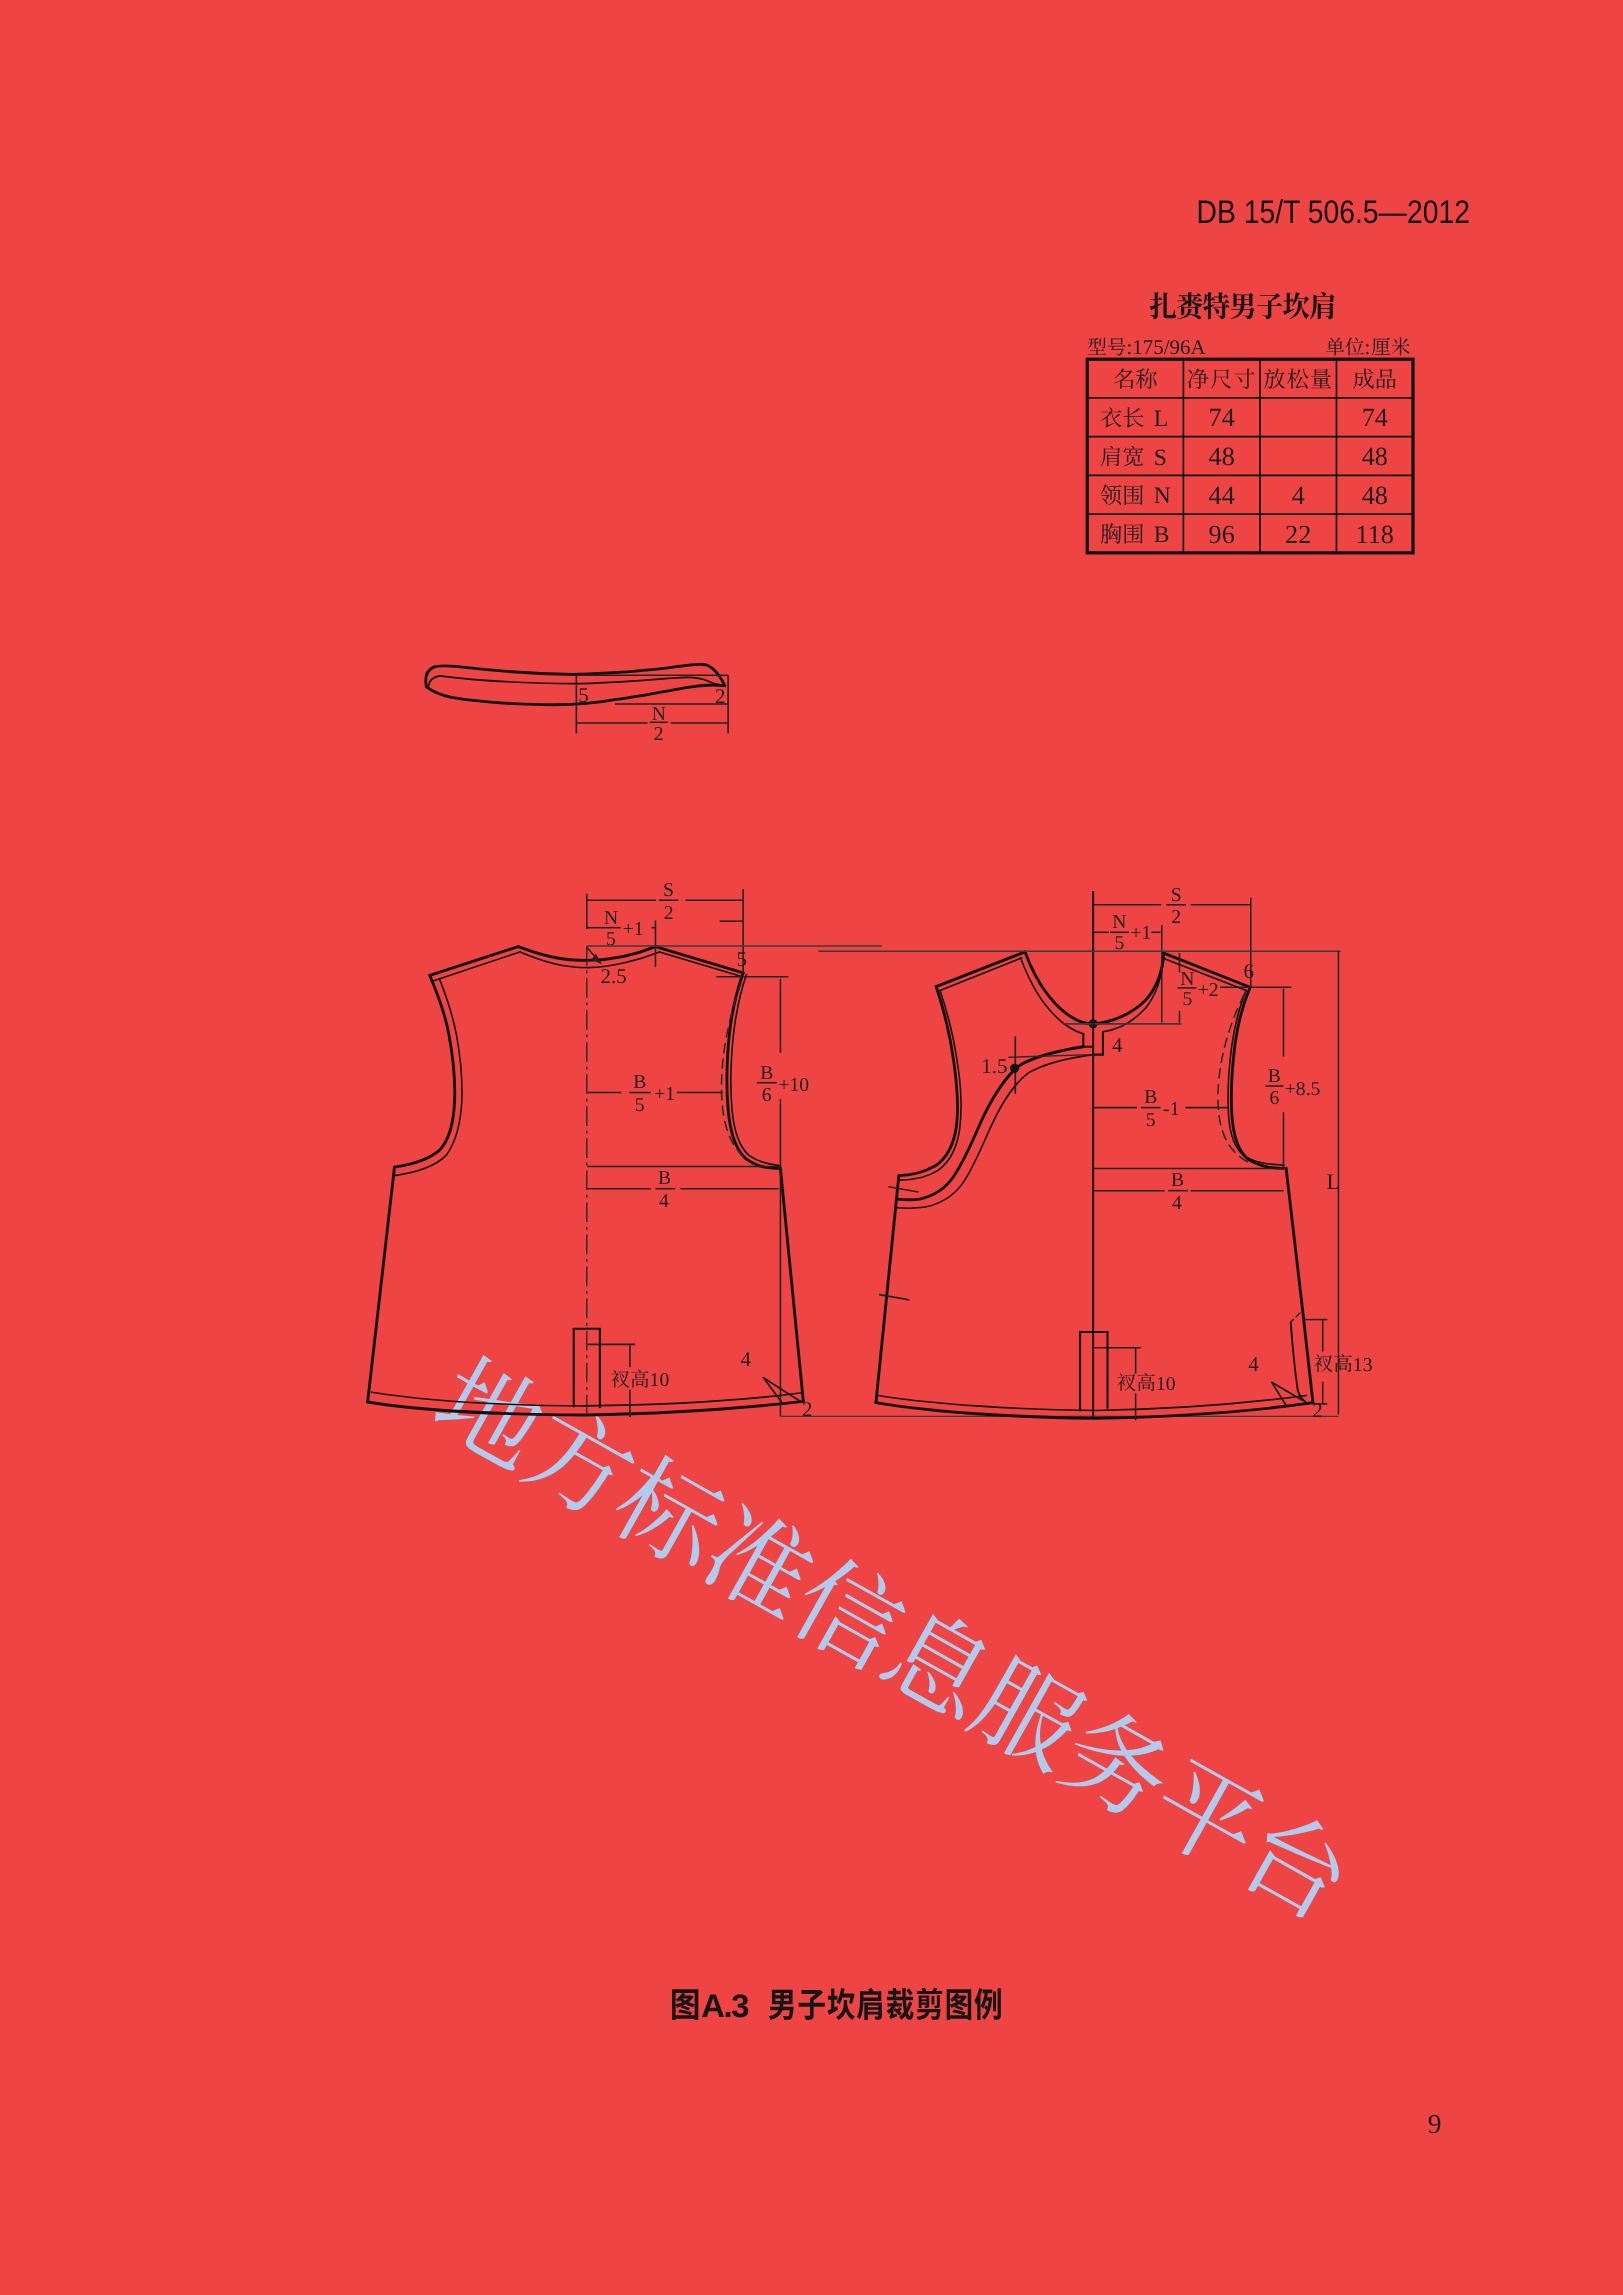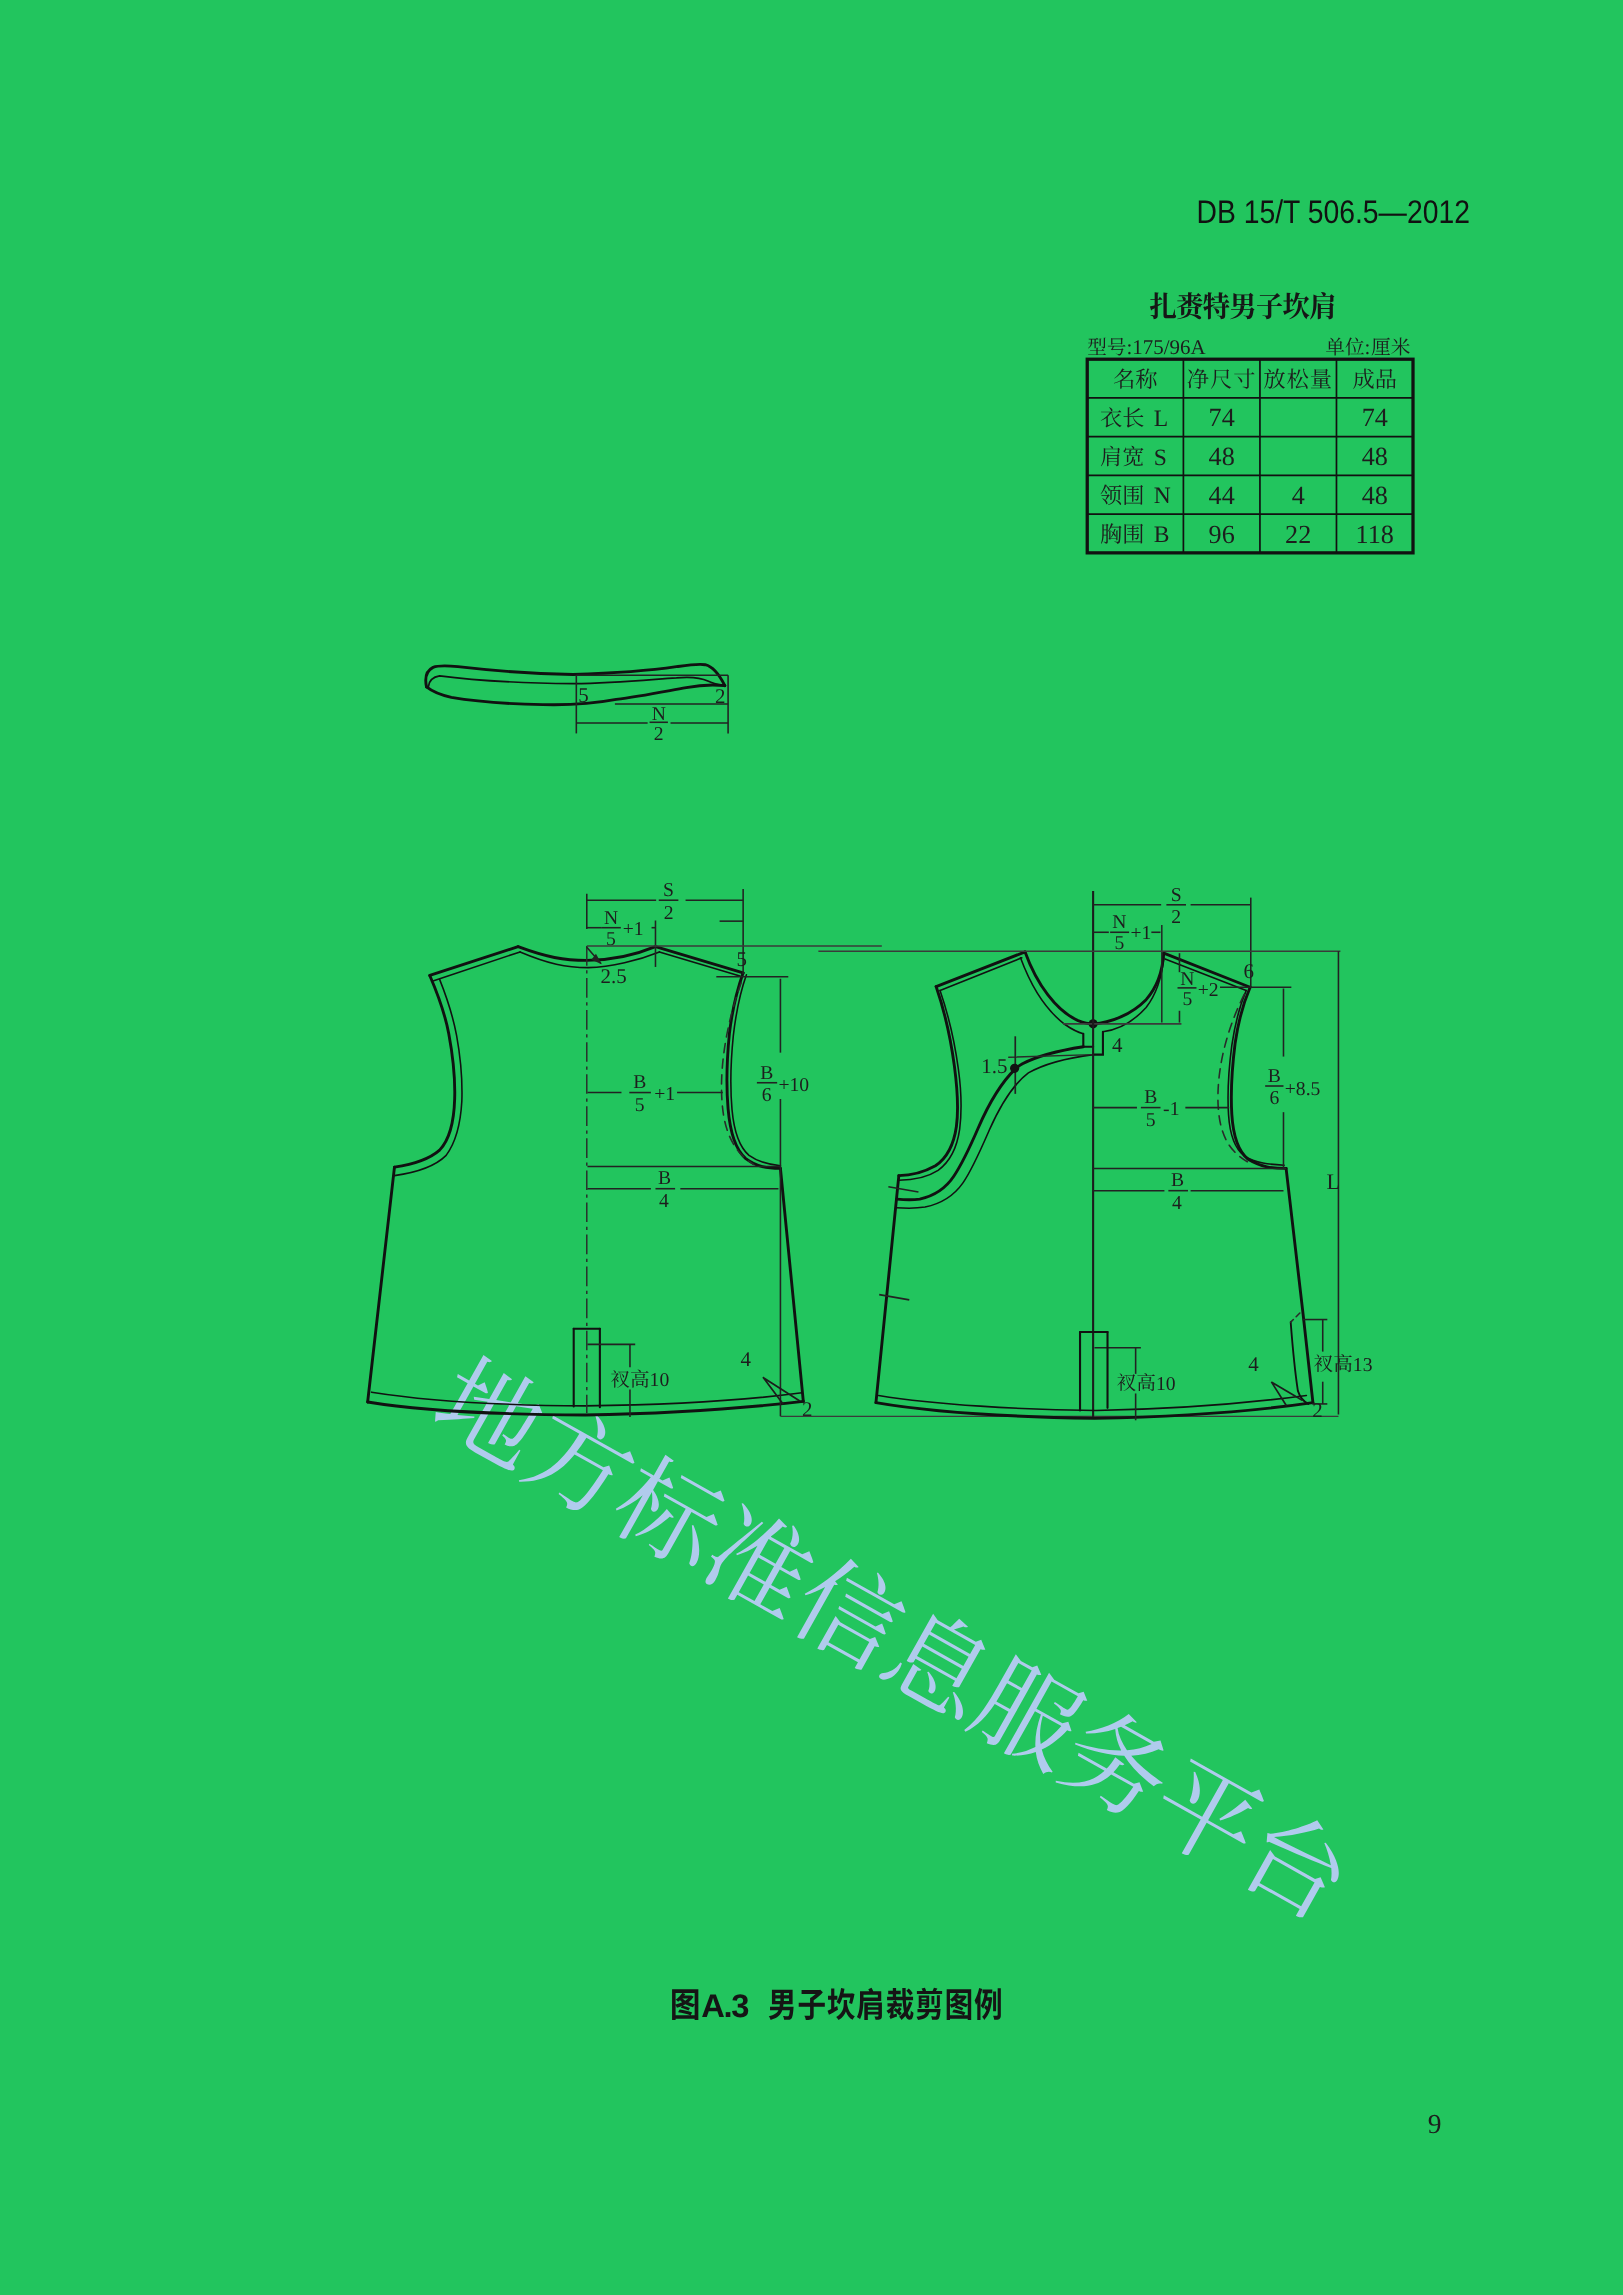--- a/index.html
+++ b/index.html
@@ -1,15 +1,15 @@
 <!DOCTYPE html>
 <html style="font-size:10.5px"><head><meta charset="utf-8">
 <style>
 html,body{margin:0;padding:0;background:#fff;}
-#page{position:relative;width:1623px;height:2295px;background:#22c55e;overflow:hidden;}
+#page{position:relative;width:1623px;height:2295px;background:#ef4444;overflow:hidden;}
 text{white-space:pre;-webkit-font-smoothing:antialiased;text-rendering:geometricPrecision;}
 </style></head>
 <body>
 <div id="page">
 <svg width="1623" height="2295" viewBox="0 0 2481 3508">
 <defs>
 <path id="s0" d="M819 623 684 572V798C708 802 717 812 719 826L621 836V548L487 498V721C510 725 520 736 522 749L423 761V474L281 420L300 396L423 442V46C423 -25 455 -44 556 -44H707C923 -44 967 -34 967 1C967 15 960 23 933 32L930 187H917C903 114 888 55 880 36C874 27 867 23 851 21C830 18 779 17 709 17H561C498 17 487 29 487 59V466L621 516V98H632C657 98 684 114 684 122V540L837 597C833 367 826 269 808 250C801 242 795 240 780 240C764 240 729 243 706 245V228C728 223 749 216 758 207C768 197 769 180 769 162C801 162 831 172 852 193C886 229 897 326 900 589C920 592 932 596 939 604L864 665L828 626ZM33 111 73 25C82 30 89 40 92 52C219 129 317 196 387 242L381 256L230 189V505H357C371 505 380 510 382 521C355 552 305 594 305 594L264 535H230V779C255 783 264 793 266 807L166 818V535H40L48 505H166V162C108 138 61 120 33 111Z"></path>
         <path id="s1" d="M411 846 400 838C448 796 505 724 517 666C590 615 643 773 411 846ZM865 700 814 637H45L53 607H354C345 319 289 99 64 -71L73 -82C288 33 375 197 412 410H726C715 204 692 47 660 18C648 8 639 6 619 6C596 6 513 14 465 18L464 0C506 -6 555 -17 571 -29C587 -39 592 -58 591 -77C638 -77 677 -64 705 -39C753 7 780 173 791 402C812 404 825 409 832 417L756 481L716 440H416C424 493 429 548 433 607H931C945 607 954 612 957 623C922 656 865 700 865 700Z"></path>
         <path id="s2" d="M554 350 455 386C434 278 383 123 309 22L321 10C417 100 482 236 516 335C541 334 550 340 554 350ZM757 375 743 368C806 278 887 139 901 34C976 -31 1027 162 757 375ZM822 799 777 743H418L426 713H877C891 713 901 718 903 729C872 759 822 799 822 799ZM874 567 827 507H362L370 478H613V23C613 10 608 4 591 4C571 4 473 12 473 12V-3C517 -9 542 -17 556 -28C568 -38 574 -57 576 -75C665 -66 677 -29 677 21V478H932C946 478 956 483 959 494C926 525 874 567 874 567ZM328 665 283 607H249V799C275 803 283 812 285 827L186 838V607H44L52 578H169C143 423 97 268 23 148L38 136C101 210 150 295 186 389V-76H200C222 -76 249 -61 249 -52V459C280 416 312 358 320 312C382 260 441 391 249 482V578H383C397 578 406 583 409 594C378 624 328 665 328 665Z"></path>
         <path id="s3" d="M609 847 597 839C632 799 666 732 666 677C730 618 801 762 609 847ZM77 795 66 787C112 748 166 680 180 624C252 576 304 727 77 795ZM103 216C92 216 60 216 60 216V193C80 191 94 190 108 180C129 166 136 91 123 -8C124 -38 135 -57 153 -57C187 -57 205 -31 207 10C211 90 182 134 182 178C182 203 188 236 197 270C212 323 297 585 342 725L323 729C143 275 143 275 127 238C118 217 114 216 103 216ZM864 704 818 645H474L469 647C491 697 508 746 522 788C549 788 557 795 561 806L453 837C424 691 356 480 258 338L271 329C321 381 364 442 400 506V-79H410C442 -79 462 -63 462 -57V-4H941C955 -4 966 1 968 12C935 43 882 85 882 85L835 25H701V209H898C912 209 921 214 924 225C892 256 840 298 840 298L795 239H701V410H898C912 410 921 415 924 426C892 457 840 499 840 499L795 440H701V615H924C938 615 947 620 950 631C918 662 864 704 864 704ZM462 25V209H637V25ZM462 239V410H637V239ZM462 440V615H637V440Z"></path>

